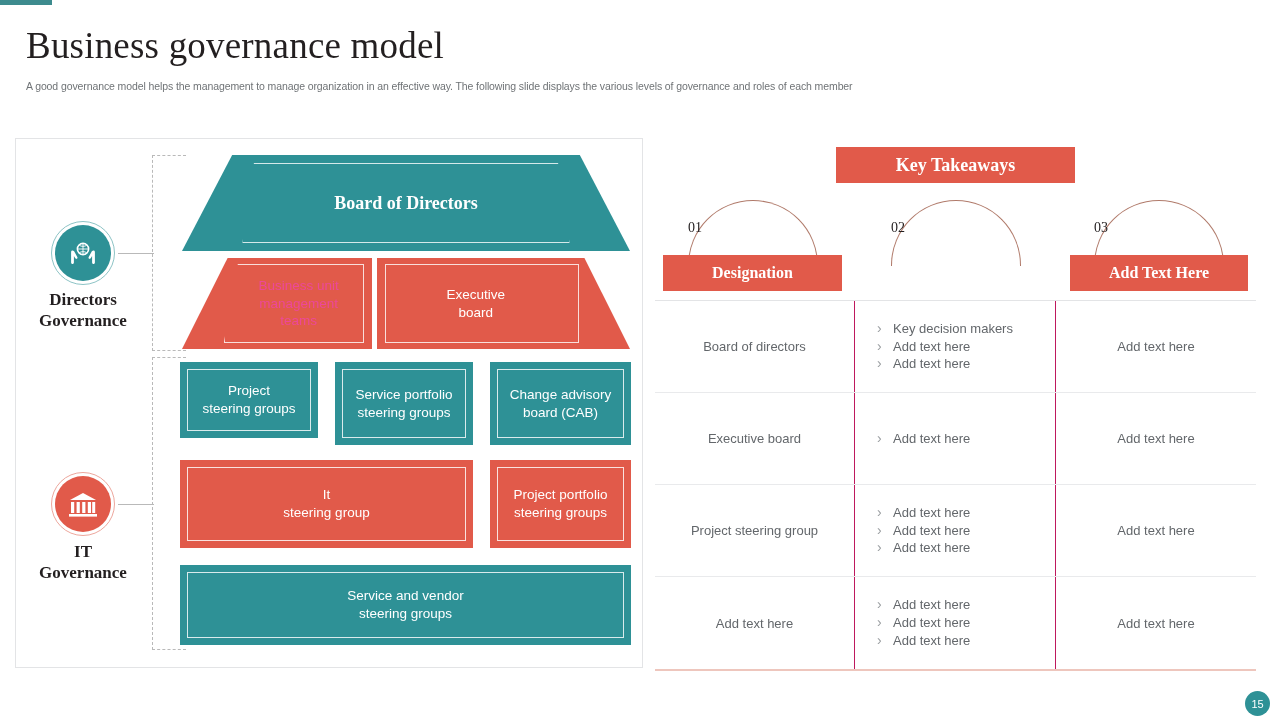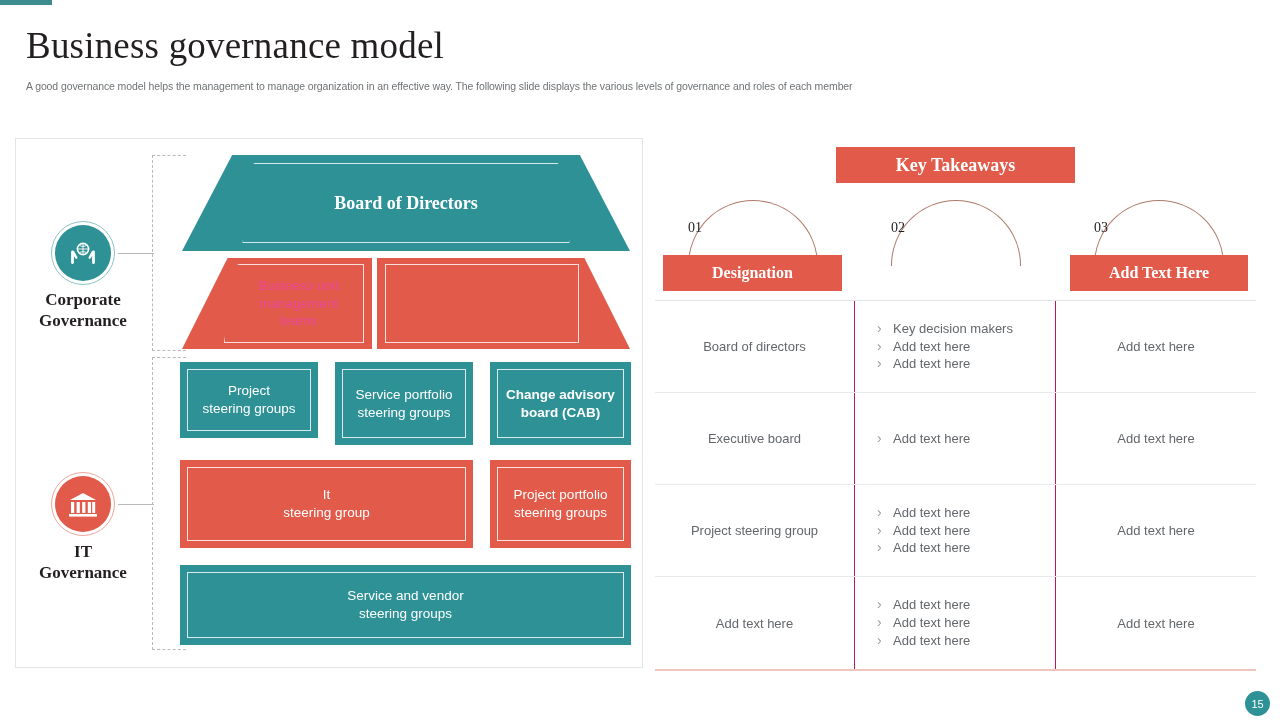--- a/index.html
+++ b/index.html
@@ -190,21 +190,21 @@
     position: absolute;
     left: 7px; top: 7px; right: 7px; bottom: 7px;
     border: 1px solid rgba(255,255,255,0.82);
   }
   .box .txt { position: relative; z-index: 2; padding: 0 10px; }
   .teal { background: #2E9196; }
   .red  { background: #E15A4A; }
 
   .box-project-steering   { left: 180px; top: 362px; width: 138px; height: 76px; }
   .box-service-portfolio  { left: 335px; top: 362px; width: 138px; height: 83px; }
-  .box-cab                { left: 490px; top: 362px; width: 141px; height: 83px; font-weight: bold; }
+  .box-cab                { left: 490px; top: 362px; width: 141px; height: 83px; }
   .box-it-steering        { left: 180px; top: 460px; width: 293px; height: 88px; }
   .box-project-portfolio  { left: 490px; top: 460px; width: 141px; height: 88px; }
   .box-service-vendor     { left: 180px; top: 565px; width: 451px; height: 80px; }
 
   
   .key-takeaways {
     position: absolute;
     left: 836px; top: 147px;
     width: 239px; height: 36px;
     background: #E15A4A;
@@ -334,21 +334,21 @@
     <svg width="34" height="34" viewBox="0 0 34 34" aria-hidden="true">
       <circle cx="17" cy="13" r="5.6" fill="none" stroke="#fff" stroke-width="1.6"></circle>
       <path d="M17 7.4v11.2M11.4 13h11.2M13.3 9.3c2 1.4 5.4 1.4 7.4 0M13.3 16.7c2-1.4 5.4-1.4 7.4 0" stroke="#fff" stroke-width="0.9" fill="none"></path>
       <g fill="#fff">
         <path d="M6.5 14.5c1.1 0 1.7 0.8 2.2 1.8l2.6 4.7c0.4 0.8 0.1 1.5-0.6 1.8-0.6 0.3-1.2 0-1.6-0.7l-1.2-2.1v6.4c0 0.9-0.6 1.5-1.4 1.5s-1.4-0.6-1.4-1.5v-10.3c0-1 0.5-1.6 1.4-1.6z"></path>
         <path d="M27.5 14.5c-1.1 0-1.7 0.8-2.2 1.8l-2.6 4.7c-0.4 0.8-0.1 1.5 0.6 1.8 0.6 0.3 1.2 0 1.6-0.7l1.2-2.1v6.4c0 0.9 0.6 1.5 1.4 1.5s1.4-0.6 1.4-1.5v-10.3c0-1-0.5-1.6-1.4-1.6z"></path>
       </g>
     </svg>
   </div>
   <div class="group-label label-corporate">
-    <div>Corporate</div>
+    <div>Directors</div>
     <div>Governance</div>
   </div>
 
   <div class="group-icon icon-it">
     <div class="ring"></div>
     <svg width="32" height="32" viewBox="0 0 32 32" aria-hidden="true">
       <g fill="#fff">
         <path d="M16 5 L29 12 L3 12 Z"></path>
         <rect x="4" y="14" width="3.2" height="11"></rect>
         <rect x="9.6" y="14" width="3.2" height="11"></rect>
@@ -378,20 +378,26 @@
         <div>Business unit</div>
         <div>management</div>
         <div>teams</div>
       </div>
     </div>
   </div>
 
   <div class="eb-wrap">
     <div class="eb-shape"></div>
     <div class="eb-inner"></div>
+    <div class="eb-label">
+      <div>
+        <div>Executive</div>
+        <div>board</div>
+      </div>
+    </div>
   </div>
 
   <div class="box teal box-project-steering">
     <div class="txt">
       <div>Project</div>
       <div>steering groups</div>
     </div>
   </div>
   <div class="box teal box-service-portfolio">
     <div class="txt">

